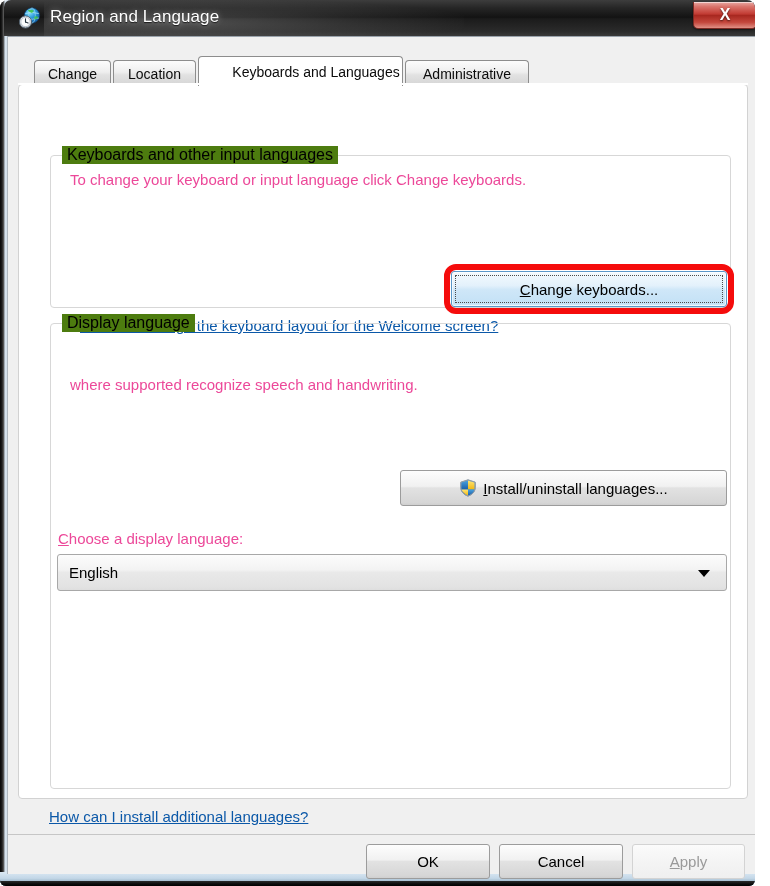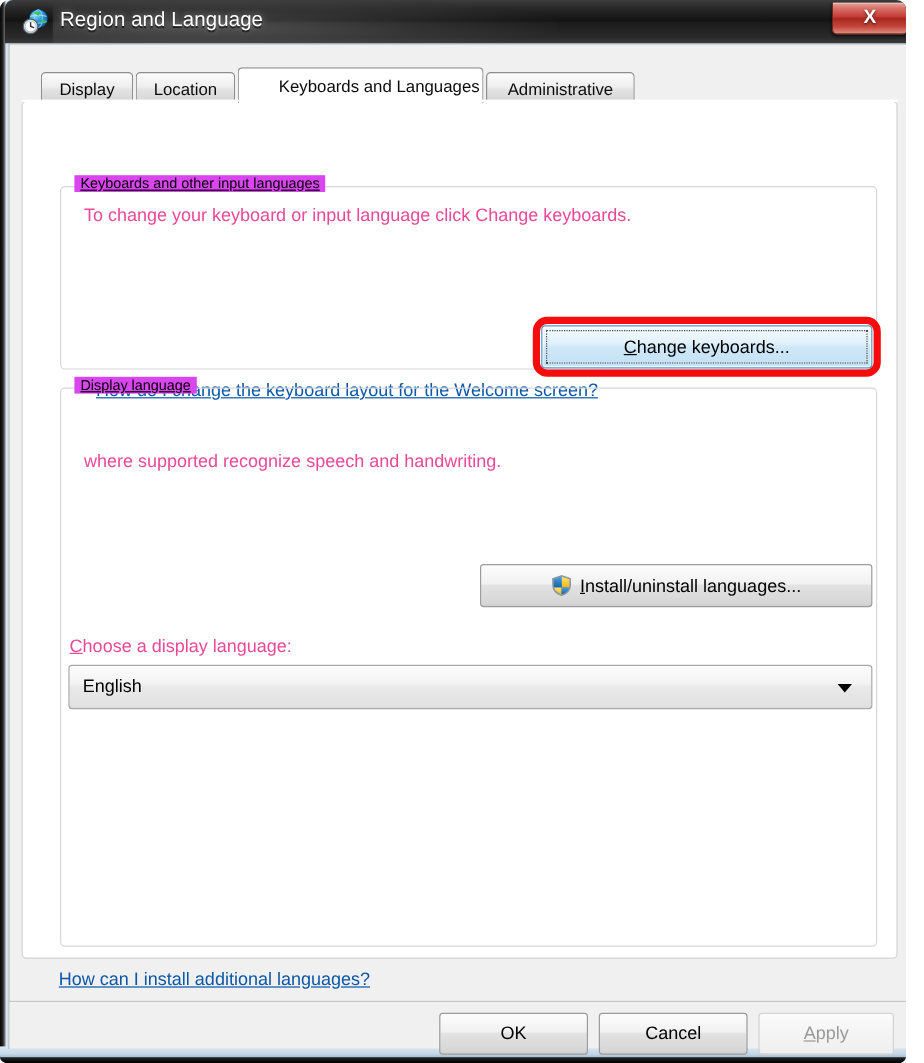--- a/index.html
+++ b/index.html
@@ -158,26 +158,25 @@
   
   .groupbox {
     position: absolute;
     box-sizing: border-box;
     border: 1px solid #d7d7d7;
     border-radius: 4px;
   }
   .group-legend {
     position: absolute;
     top: -10px; left: 11px;
-    background: #d946ef;
+    background: #4d7c0f;
     padding: 0 5px;
-    font-size: 12px;
+    font-size: 16px;
     color: #000000;
     white-space: nowrap;
-    text-decoration: underline;
   }
 
   #group-keyboards {
     left: 31px; top: 70px;
     width: 681px; height: 153px;
   }
   #group-display {
     left: 31px; top: 238px;
     width: 681px; height: 466px;
   }
@@ -363,21 +362,21 @@
 
     <div id="close-button">
       <span class="x">X</span>
     </div>
   </div>
 
   <div id="client">
 
     <div id="tabstrip">
       <div class="tab" style="left:16px; width:77px;">
-        <span>Display</span>
+        <span>Change</span>
       </div>
       <div class="tab" style="left:95px; width:83px;">
         <span>Location</span>
       </div>
       <div class="tab active" style="left:180px; width:205px;">
         <span>Keyboards and Languages</span>
       </div>
       <div class="tab" style="left:387px; width:124px;">
         <span>Administrative</span>
       </div>

